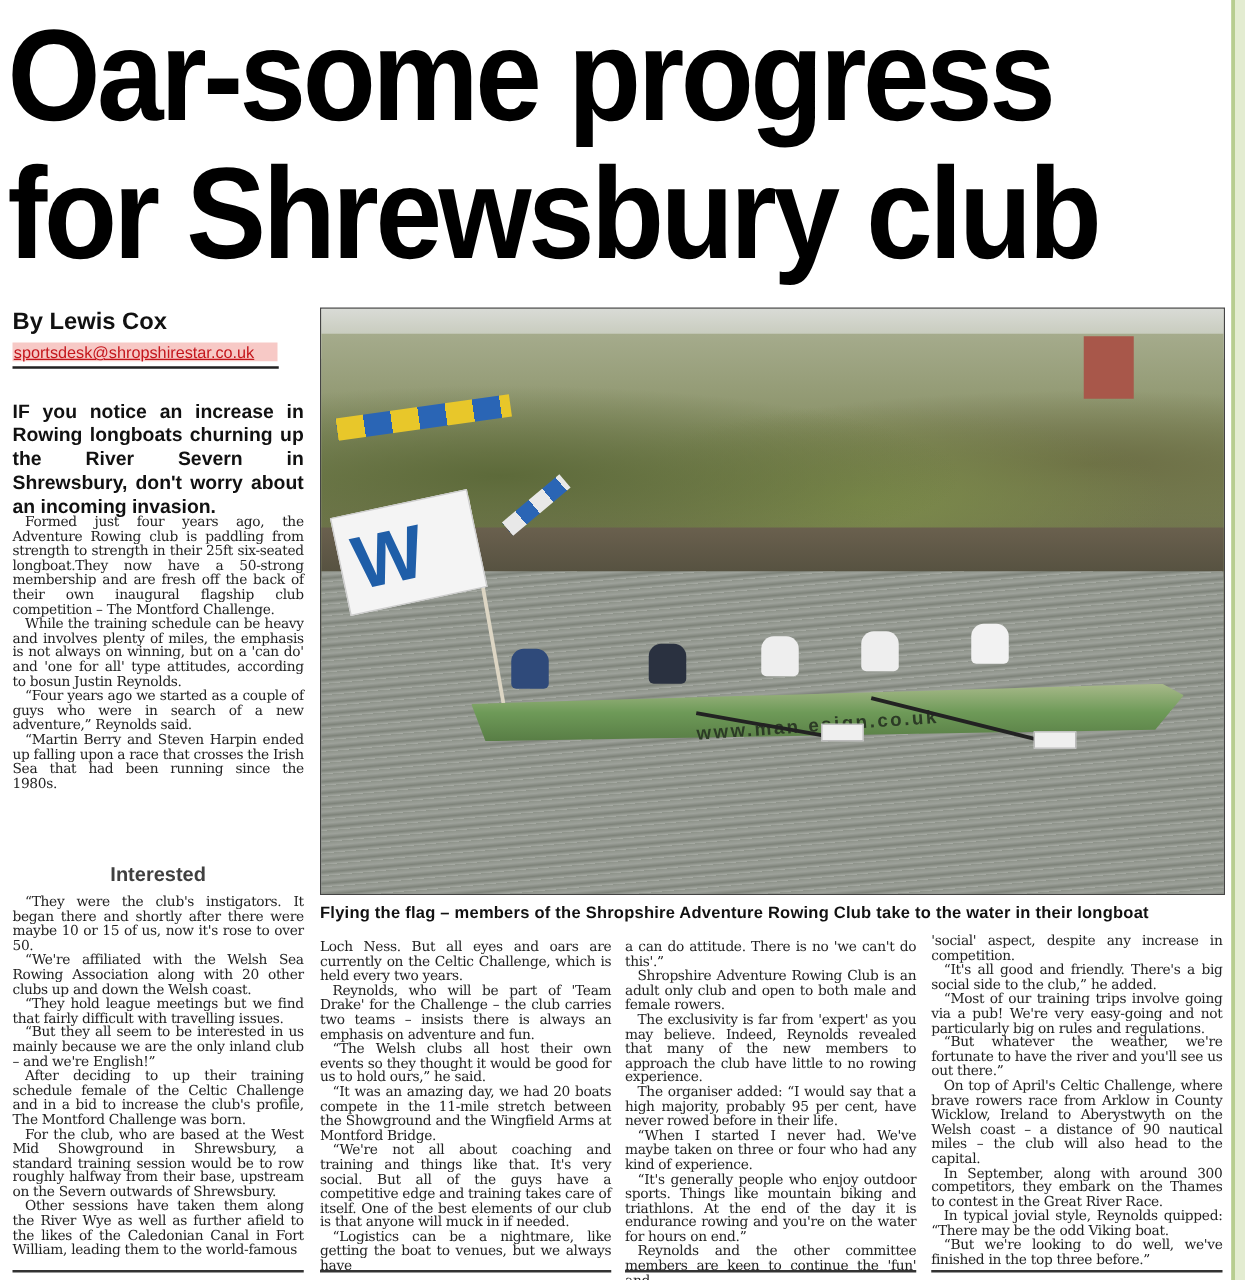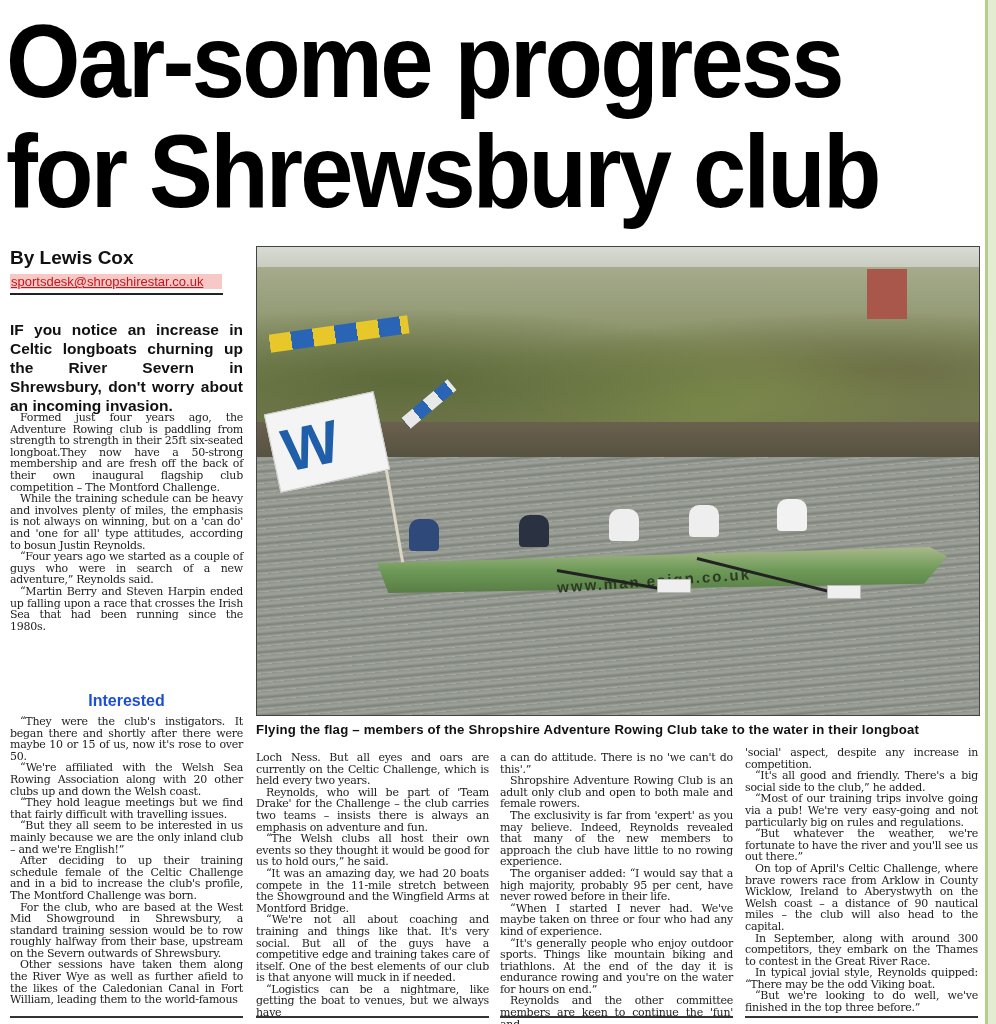--- a/index.html
+++ b/index.html
@@ -39,21 +39,21 @@
       position: absolute; font-size: 11px; line-height: 11.6px;
       text-align: justify; hyphens: auto; color: #222;
       font-family: "DejaVu Serif", serif; letter-spacing: -0.25px;
     }
     .col p { text-indent: 10px; }
     .col p.noindent { text-indent: 0; }
     .col1a { left: 10px; top: 412px; width: 233px; }
     .subhead {
       position: absolute; left: 10px; top: 692px; width: 233px; text-align: center;
       font-family: "Liberation Sans", "DejaVu Sans", sans-serif;
-      font-weight: 700; font-size: 16px; color: #1d4ed8;
+      font-weight: 700; font-size: 16px; color: #404040;
     }
     .col1b { left: 10px; top: 716px; width: 233px; }
     .col2 { left: 256px; top: 752px; width: 233px; }
     .col3 { left: 500px; top: 752px; width: 233px; }
     .col4 { left: 745px; top: 747px; width: 233px; }
 
     .bottom-rule { position: absolute; top: 1016px; height: 2px; background: #333; }
 
     .photo {
       position: absolute; left: 256px; top: 246px; width: 724px; height: 470px;
@@ -100,21 +100,21 @@
 
 <div class="headline">
   <span>Oar-some progress</span>
   <span>for Shrewsbury club</span>
 </div>
 
 <div class="byline">By Lewis Cox</div>
 <div class="email">sportsdesk@shropshirestar.co.uk</div>
 <div class="email-rule"></div>
 
-<div class="intro">IF you notice an increase in Celtic longboats churning up the River Severn in Shrewsbury, don't worry about an incoming invasion.</div>
+<div class="intro">IF you notice an increase in Rowing longboats churning up the River Severn in Shrewsbury, don't worry about an incoming invasion.</div>
 
 <div class="col col1a">
   <p>Formed just four years ago, the Adventure Rowing club is paddling from strength to strength in their 25ft six-seated longboat.They now have a 50-strong membership and are fresh off the back of their own inaugural flagship club competition – The Montford Challenge.</p>
   <p>While the training schedule can be heavy and involves plenty of miles, the emphasis is not always on winning, but on a 'can do' and 'one for all' type attitudes, according to bosun Justin Reynolds.</p>
   <p>“Four years ago we started as a couple of guys who were in search of a new adventure,” Reynolds said.</p>
   <p>“Martin Berry and Steven Harpin ended up falling upon a race that crosses the Irish Sea that had been running since the 1980s.</p>
 </div>
 
 <div class="subhead">Interested</div>
 

